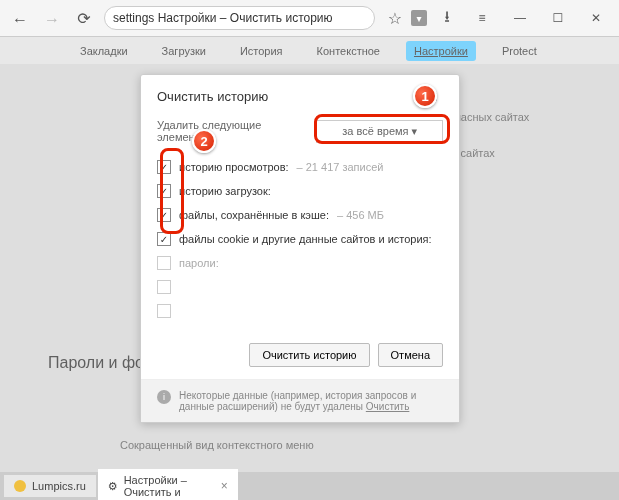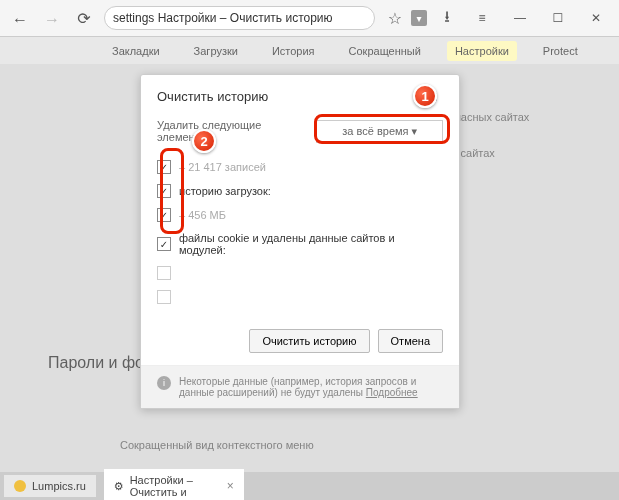--- a/index.html
+++ b/index.html
@@ -7,23 +7,23 @@
 
 .browser-chrome { background: #f5f5f5; border-bottom: 1px solid #ccc; }
 .toolbar { display: flex; align-items: center; padding: 6px 8px; gap: 8px; }
 .nav-btn { width: 24px; height: 24px; display: flex; align-items: center; justify-content: center; cursor: pointer; color: #555; font-size: 16px; }
 .nav-btn.disabled { color: #bbb; }
 .addr-bar { flex: 1; background: #fff; border: 1px solid #ccc; border-radius: 12px; padding: 4px 8px; font-size: 12px; color: #333; display: flex; }
 .addr-right { display: flex; gap: 4px; align-items: center; }
 .shield { width: 16px; height: 16px; background: #999; border-radius: 2px; display: flex; align-items: center; justify-content: center; color: #fff; font-size: 10px; }
 .win-btn { width: 30px; height: 24px; display: flex; align-items: center; justify-content: center; color: #555; font-size: 12px; }
 
-.tabs-row { display: flex; padding: 0 150px 0 104px; gap: 18px; font-size: 11px; color: #666; background: #e8e8e8; height: 28px; align-items: center; }
+.tabs-row { display: flex; padding: 0 150px 0 72px; gap: 18px; font-size: 11px; color: #666; background: #e8e8e8; height: 28px; align-items: center; }
 .tab-item { padding: 4px 8px; cursor: pointer; border-radius: 3px; }
-.tab-item.active { background: #fef9c3; }
+.tab-item.active { background: #7dd3fc; text-decoration: underline; }
 
 .content-bg { position: absolute; top: 64px; left: 0; right: 0; bottom: 28px; background: #e8e8e8; padding: 20px 40px; }
 .sidebar-label { font-size: 16px; color: #333; position: absolute; }
 .sb1 { top: 290px; left: 48px; }
 .sb2 { top: 406px; left: 48px; }
 .partial-text { position: absolute; font-size: 11px; color: #666; }
 
 .modal-overlay { position: absolute; top: 64px; left: 0; right: 0; bottom: 28px; background: rgba(200,200,200,0.3); }
 .modal { position: absolute; top: 74px; left: 140px; width: 320px; background: #fff; border: 1px solid #ccc; border-radius: 3px; box-shadow: 0 2px 10px rgba(0,0,0,0.2); }
 .modal-header { padding: 14px 16px 6px; display: flex; justify-content: space-between; align-items: start; }
@@ -36,21 +36,21 @@
 .check-row.disabled { color: #aaa; }
 .checkbox { width: 14px; height: 14px; border: 1px solid #888; background: #fff; display: flex; align-items: center; justify-content: center; font-size: 10px; color: #333; cursor: pointer; }
 .checkbox.disabled { border-color: #ccc; }
 .value-dim { color: #aaa; }
 .modal-footer { display: flex; justify-content: flex-end; gap: 8px; padding: 12px 16px; }
 .btn { padding: 5px 12px; font-size: 11px; border: 1px solid #bbb; background: #f5f5f5; cursor: pointer; border-radius: 2px; }
 .modal-note { background: #f2f2f2; padding: 10px 16px; font-size: 10px; color: #888; display: flex; gap: 8px; align-items: start; border-top: 1px solid #eee; }
 .info-icon { width: 14px; height: 14px; border-radius: 50%; background: #aaa; color: #fff; display: flex; align-items: center; justify-content: center; font-size: 9px; flex-shrink: 0; }
 .note-link { color: #888; text-decoration: underline; cursor: pointer; }
 
-.bottom-tabs { position: absolute; bottom: 0; left: 0; right: 0; height: 28px; background: #ccc; display: flex; align-items: center; padding: 0 4px; gap: 8px; }
+.bottom-tabs { position: absolute; bottom: 0; left: 0; right: 0; height: 28px; background: #ccc; display: flex; align-items: center; padding: 0 4px; gap: 2px; }
 .page-tab { background: #e8e8e8; padding: 5px 10px; font-size: 11px; color: #444; display: flex; align-items: center; gap: 6px; max-width: 140px; cursor: pointer; }
 .page-tab.active { background: #fff; }
 .tab-icon { width: 12px; height: 12px; border-radius: 50%; background: #f0c040; }
 .tab-gear { font-size: 11px; }
 .tab-close { color: #888; font-size: 12px; margin-left: 4px; }
 
 .callout { position: absolute; width: 24px; height: 24px; border-radius: 50%; background: radial-gradient(circle at 35% 35%, #ff6b4a, #d62000); border: 2px solid #fff; box-shadow: 0 1px 3px rgba(0,0,0,0.4); color: #fff; font-weight: bold; font-size: 13px; display: flex; align-items: center; justify-content: center; z-index: 100; }
 .c1 { top: 84px; left: 413px; }
 .c2 { top: 129px; left: 192px; }
 .highlight-box { position: absolute; border: 3px solid #e62000; border-radius: 8px; z-index: 99; pointer-events: none; }
@@ -77,21 +77,21 @@
     <div class="win-btn">—</div>
     <div class="win-btn">☐</div>
     <div class="win-btn">✕</div>
   </div>
 </div>
 
 <div class="tabs-row">
   <div class="tab-item">Закладки</div>
   <div class="tab-item">Загрузки</div>
   <div class="tab-item">История</div>
-  <div class="tab-item">Сокращенный</div>
+  <div class="tab-item">Контекстное</div>
   <div class="tab-item active">Настройки</div>
   <div class="tab-item">Protect</div>
 
 </div>
 
 <div class="content-bg">
   <div class="sidebar-label sb1">Пароли и формы</div>
   <div class="sidebar-label sb2">Контекстное меню</div>
   <div class="partial-text" style="top:47px;left:438px">езопасных сайтах</div>
   <div class="partial-text" style="top:83px;left:438px">ных сайтах</div>
@@ -109,51 +109,57 @@
     <div class="time-row">
       <span>Удалить следующие элементы</span>
       <div class="dropdown">
         <span>за всё время</span>
         <span>▾</span>
       </div>
     </div>
     <div id="check-list">
         <div class="check-row">
           <div class="checkbox">✓</div>
+          <span>историю просмотров:</span>
           <span class="value-dim">  – 21 417 записей</span>
         </div>
         <div class="check-row">
           <div class="checkbox">✓</div>
           <span>историю загрузок:</span>
         </div>
         <div class="check-row">
           <div class="checkbox">✓</div>
+          <span>файлы, сохранённые в кэше:</span>
           <span class="value-dim">  – 456 МБ</span>
         </div>
         <div class="check-row">
           <div class="checkbox">✓</div>
-          <span>файлы cookie и удалены данные сайтов и модулей:</span>
+          <span>файлы cookie и другие данные сайтов и история:</span>
+        </div>
+        <div class="check-row disabled">
+          <div class="checkbox disabled"></div>
+          <span>пароли:</span>
         </div>
         <div class="check-row disabled">
           <div class="checkbox disabled"></div>
         </div>
         <div class="check-row disabled">
           <div class="checkbox disabled"></div>
         </div>
       </div>
   </div>
   <div class="modal-footer">
     <button class="btn">Очистить историю</button>
     <button class="btn">Отмена</button>
   </div>
   <div class="modal-note">
     <div class="info-icon">i</div>
     <div>
       <span>Некоторые данные (например, история запросов и данные расширений) не будут удалены</span>
-      <span class="note-link">Подробнее</span>
+      <span class="note-link">Очистить</span>
     </div>
   </div>
 </div>
 
 <div class="callout c1">1</div>
 <div class="callout c2">2</div>
 <div class="highlight-box h1"></div>
 <div class="highlight-box h2"></div>
 
 <div class="bottom-tabs">

